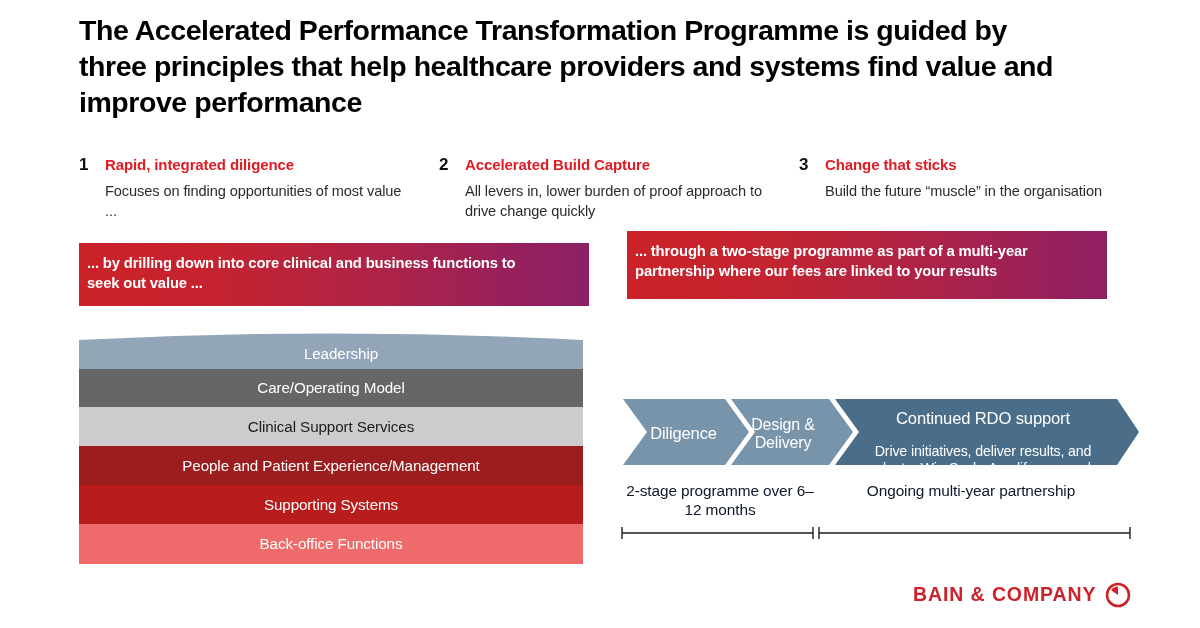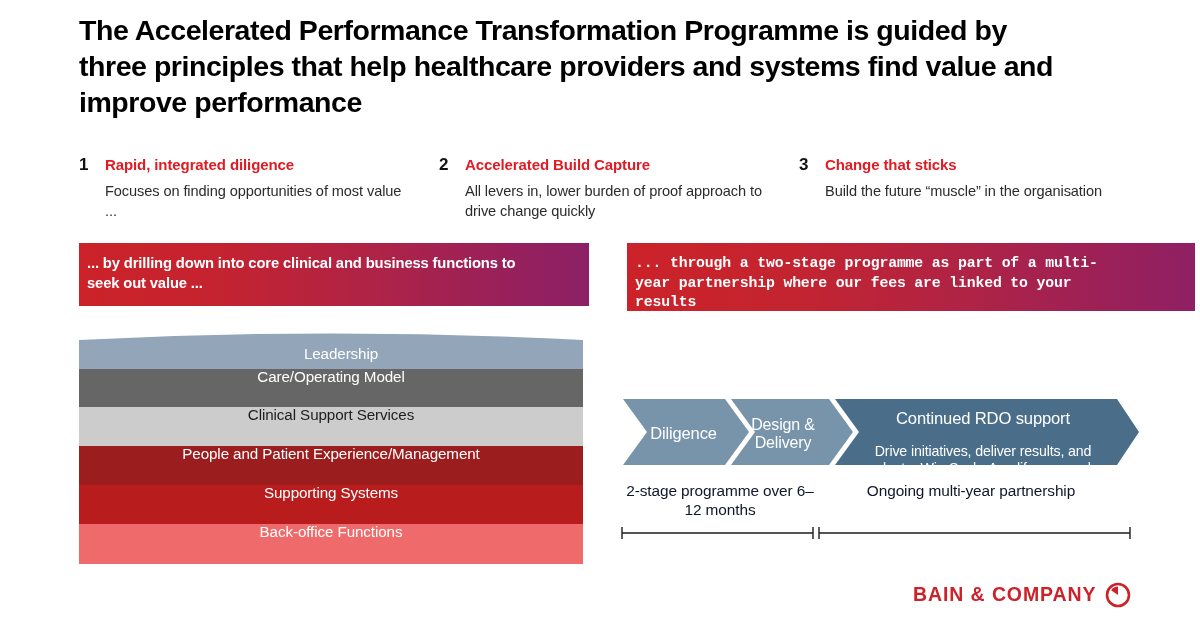--- a/index.html
+++ b/index.html
@@ -38,30 +38,29 @@
   .banner{
     position:absolute; color:#ffffff; font-weight:bold;
     font-size:14.8px; line-height:1.33; letter-spacing:-0.15px;
     padding:11px 0 0 8px;
   }
   #banner-left{
     left:79px; top:243px; width:510px; height:63px;
     background:linear-gradient(90deg,#cc2229 0%,#c42330 28%,#ad2348 60%,#94205e 88%,#8d2065 100%);
   }
   #banner-right{
-    left:627px; top:243px; width:568px; height:68px;
+    left:627px; top:231px; width:480px; height:68px;
     background:linear-gradient(90deg,#cc2229 0%,#c32430 30%,#ae2347 62%,#97205c 90%,#8f2064 100%);
-    font-family:Liberation Mono, monospace;
   }
 
   
   #stack{ position:absolute; left:79px; top:331px; width:504px; }
   .band{
     position:relative; width:504px;
-    display:flex; justify-content:center;
+    display:flex; align-items:center; justify-content:center;
     font-size:15.2px; line-height:1; letter-spacing:-0.1px;
     color:#ffffff; font-weight:400;
   }
   .band.dark-text{ color:#1d1d1d; }
   .band-top{
     height:38px; background:transparent; padding:0;
     align-items:flex-end; padding-bottom:8px;
   }
   .band-top .arc{
     position:absolute; left:0; top:0; width:504px; height:38px; z-index:0;

